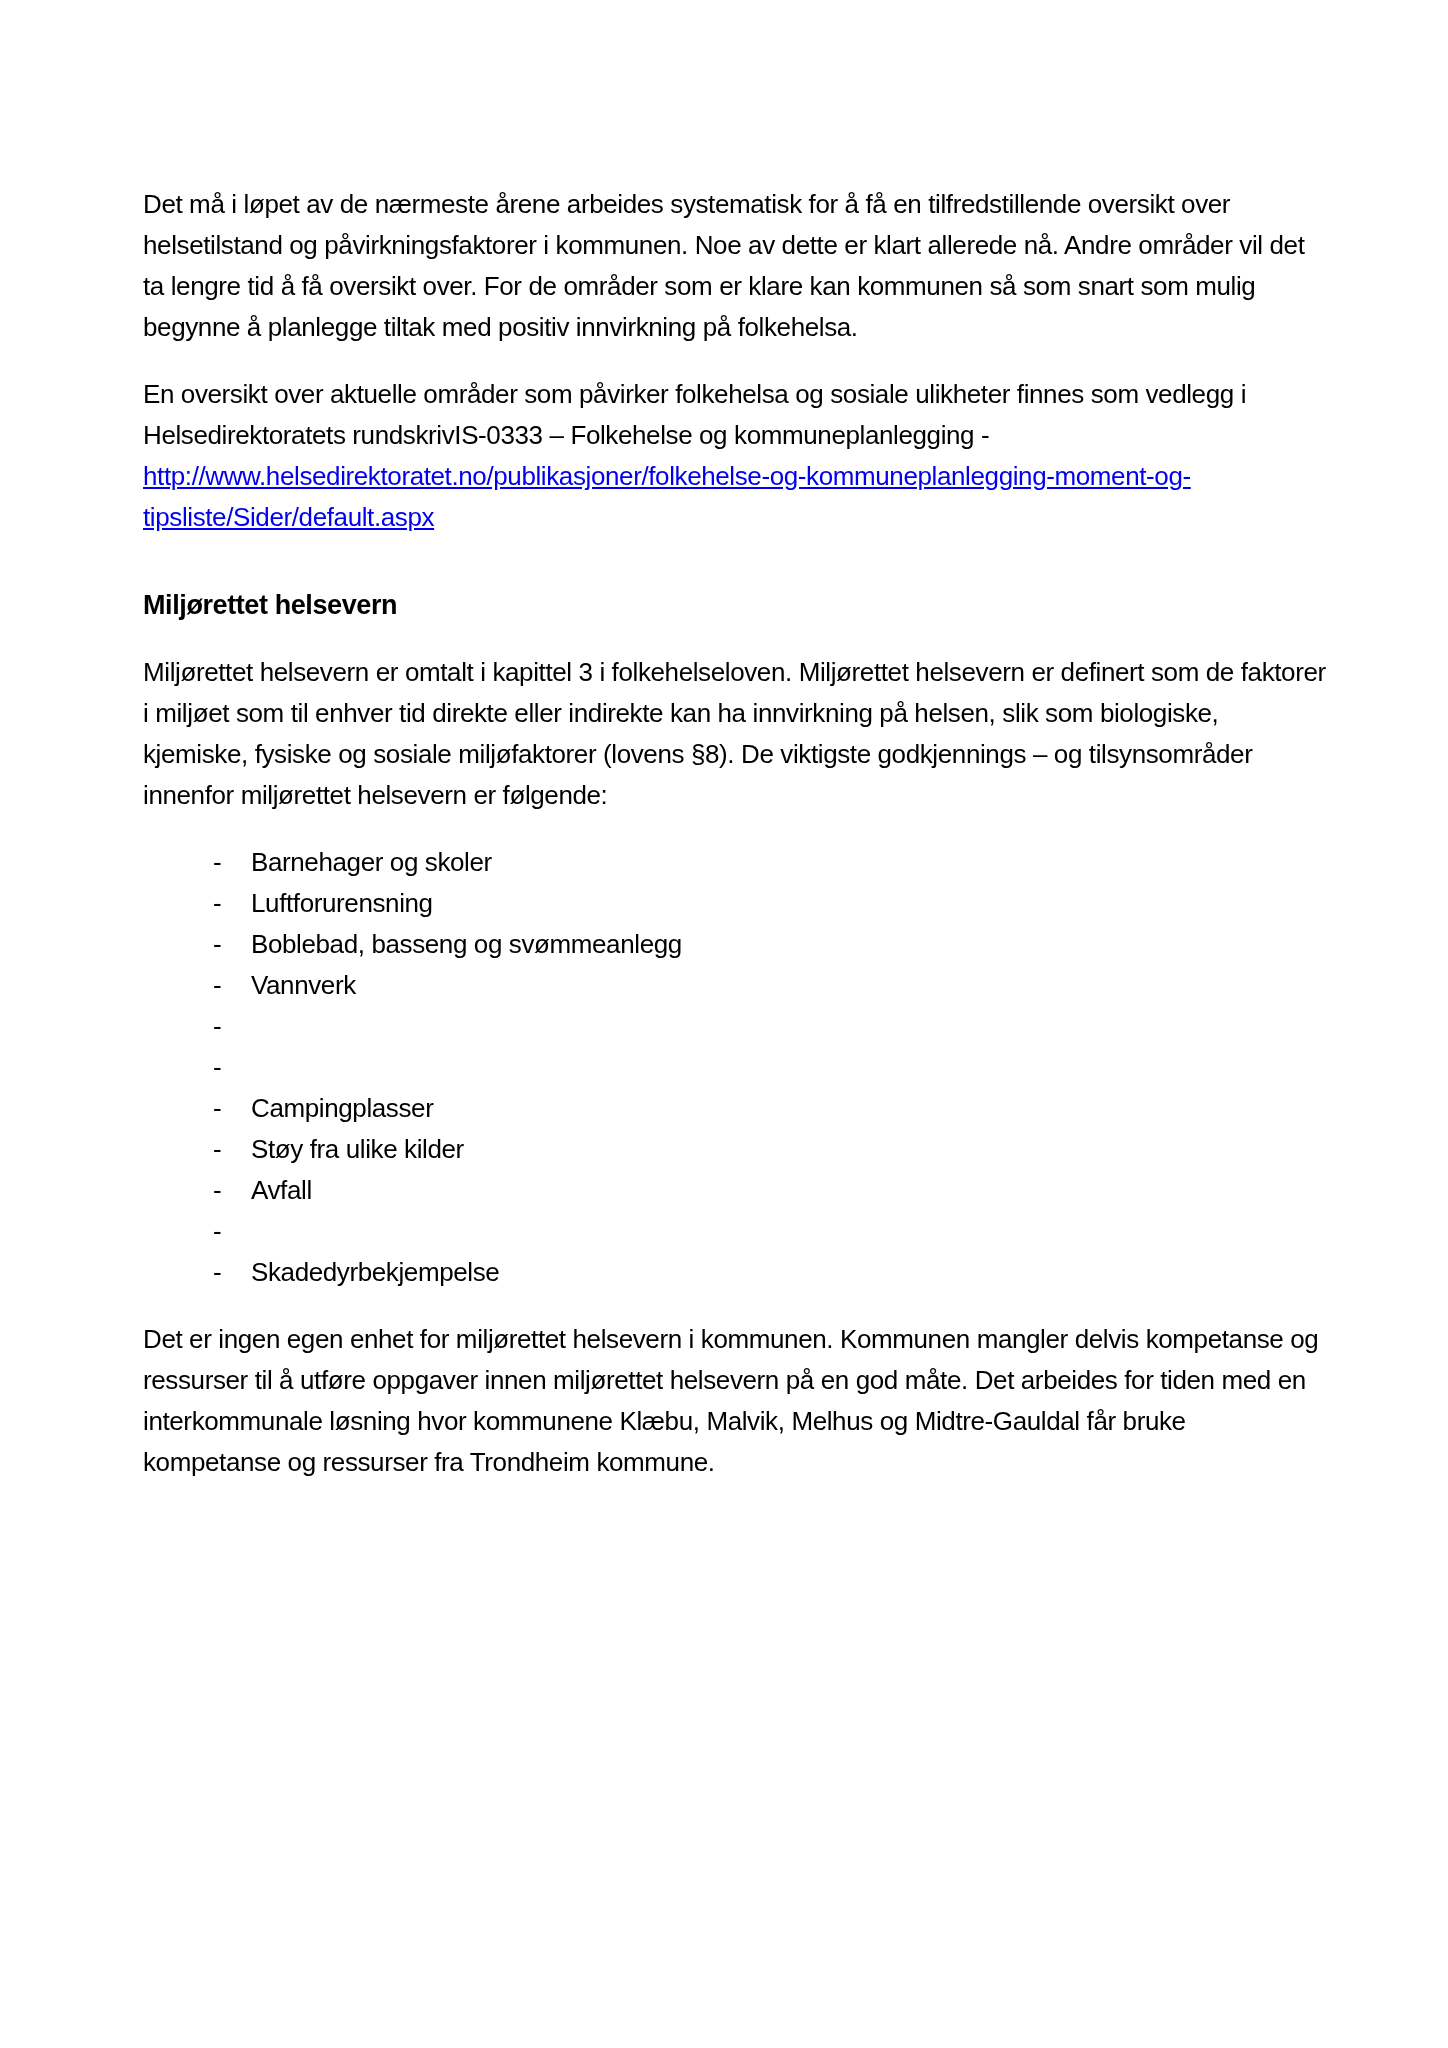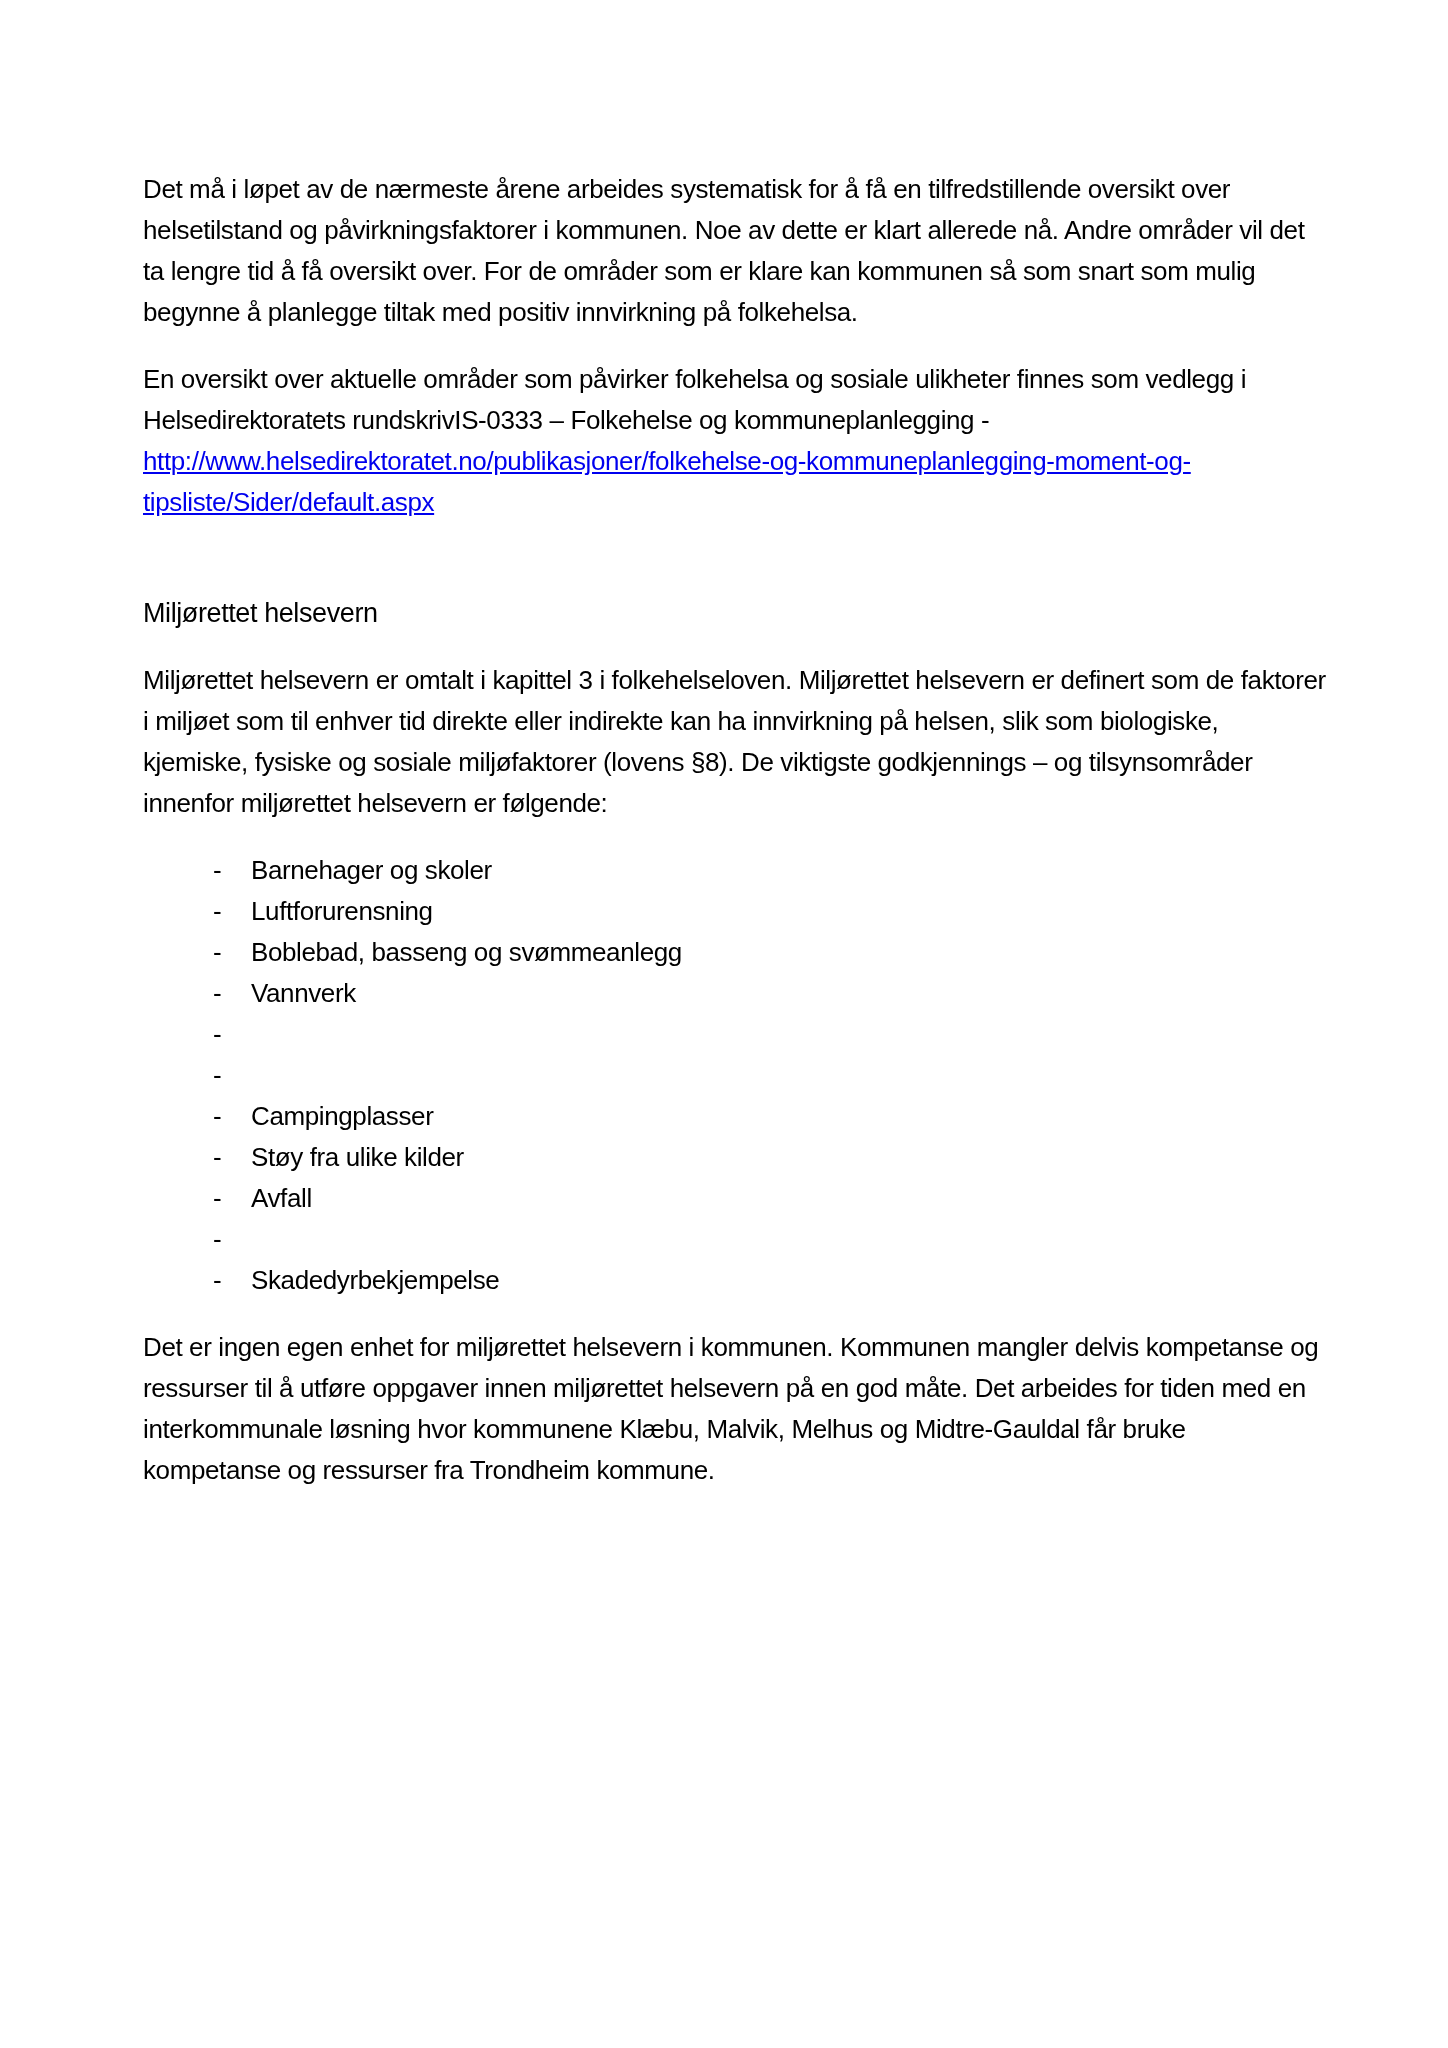--- a/index.html
+++ b/index.html
@@ -11,44 +11,44 @@
   body {
     width: 1448px;
     height: 2048px;
     position: relative;
     font-family: "Liberation Sans", "DejaVu Sans", sans-serif;
     color: #000000;
     overflow: hidden;
   }
   .page {
     position: absolute;
-    top: 169px;
+    top: 184px;
     left: 143px;
     width: 1185px;
   }
   .para {
     font-size: 26px;
     line-height: 41px;
     letter-spacing: -0.015em;
     margin: 0 0 26px 0;
     text-align: left;
   }
   .para a, .doc-link {
     color: #0000ee;
     text-decoration: underline;
     cursor: pointer;
     overflow-wrap: break-word;
     margin-top: 8px;
   }
   .section-heading {
     font-size: 27px;
     line-height: 41px;
-    font-weight: normal;
+    font-weight: bold;
     letter-spacing: -0.015em;
-    margin: 70px 0 26px 0;
+    margin: 47px 0 26px 0;
   }
   ul.dash-list {
     list-style: none;
     margin: 0 0 26px 0;
     padding: 0 0 0 70px;
   }
   ul.dash-list li {
     display: flex;
     font-size: 26px;
     line-height: 41px;

